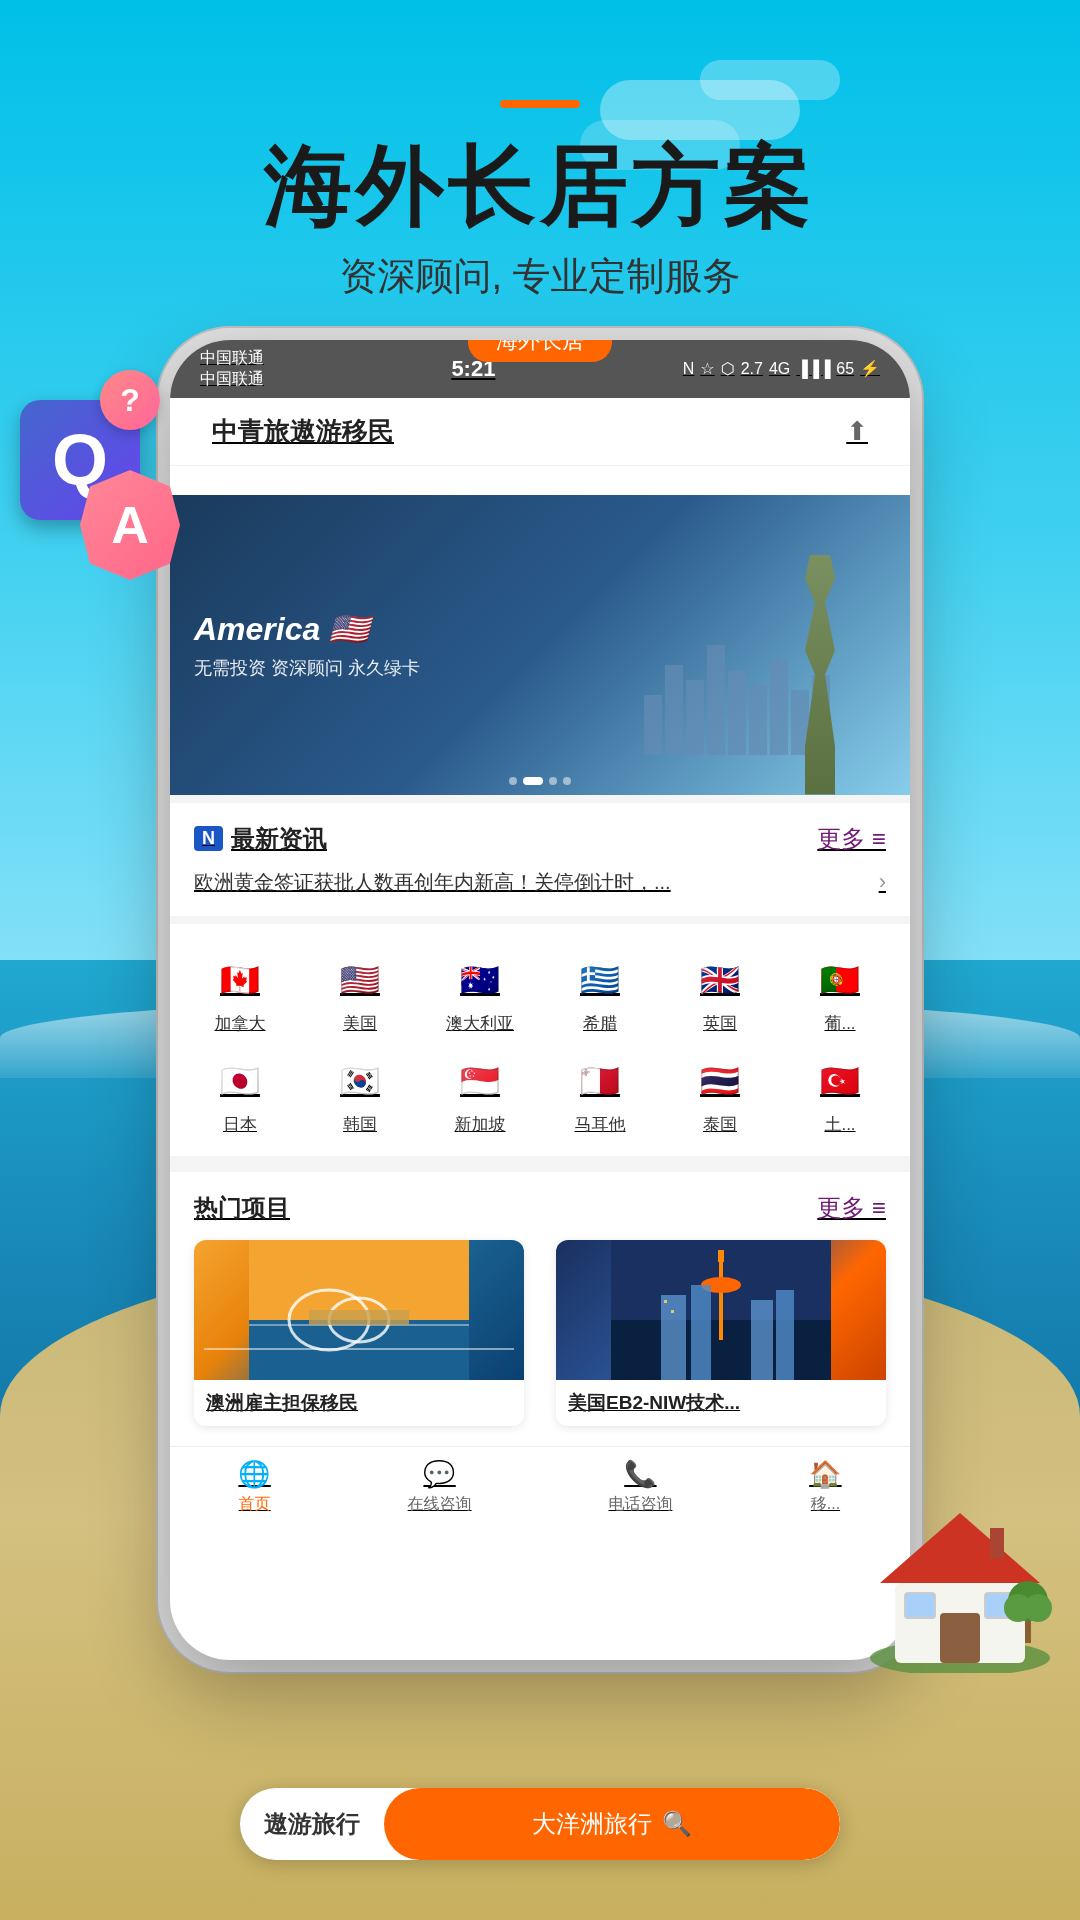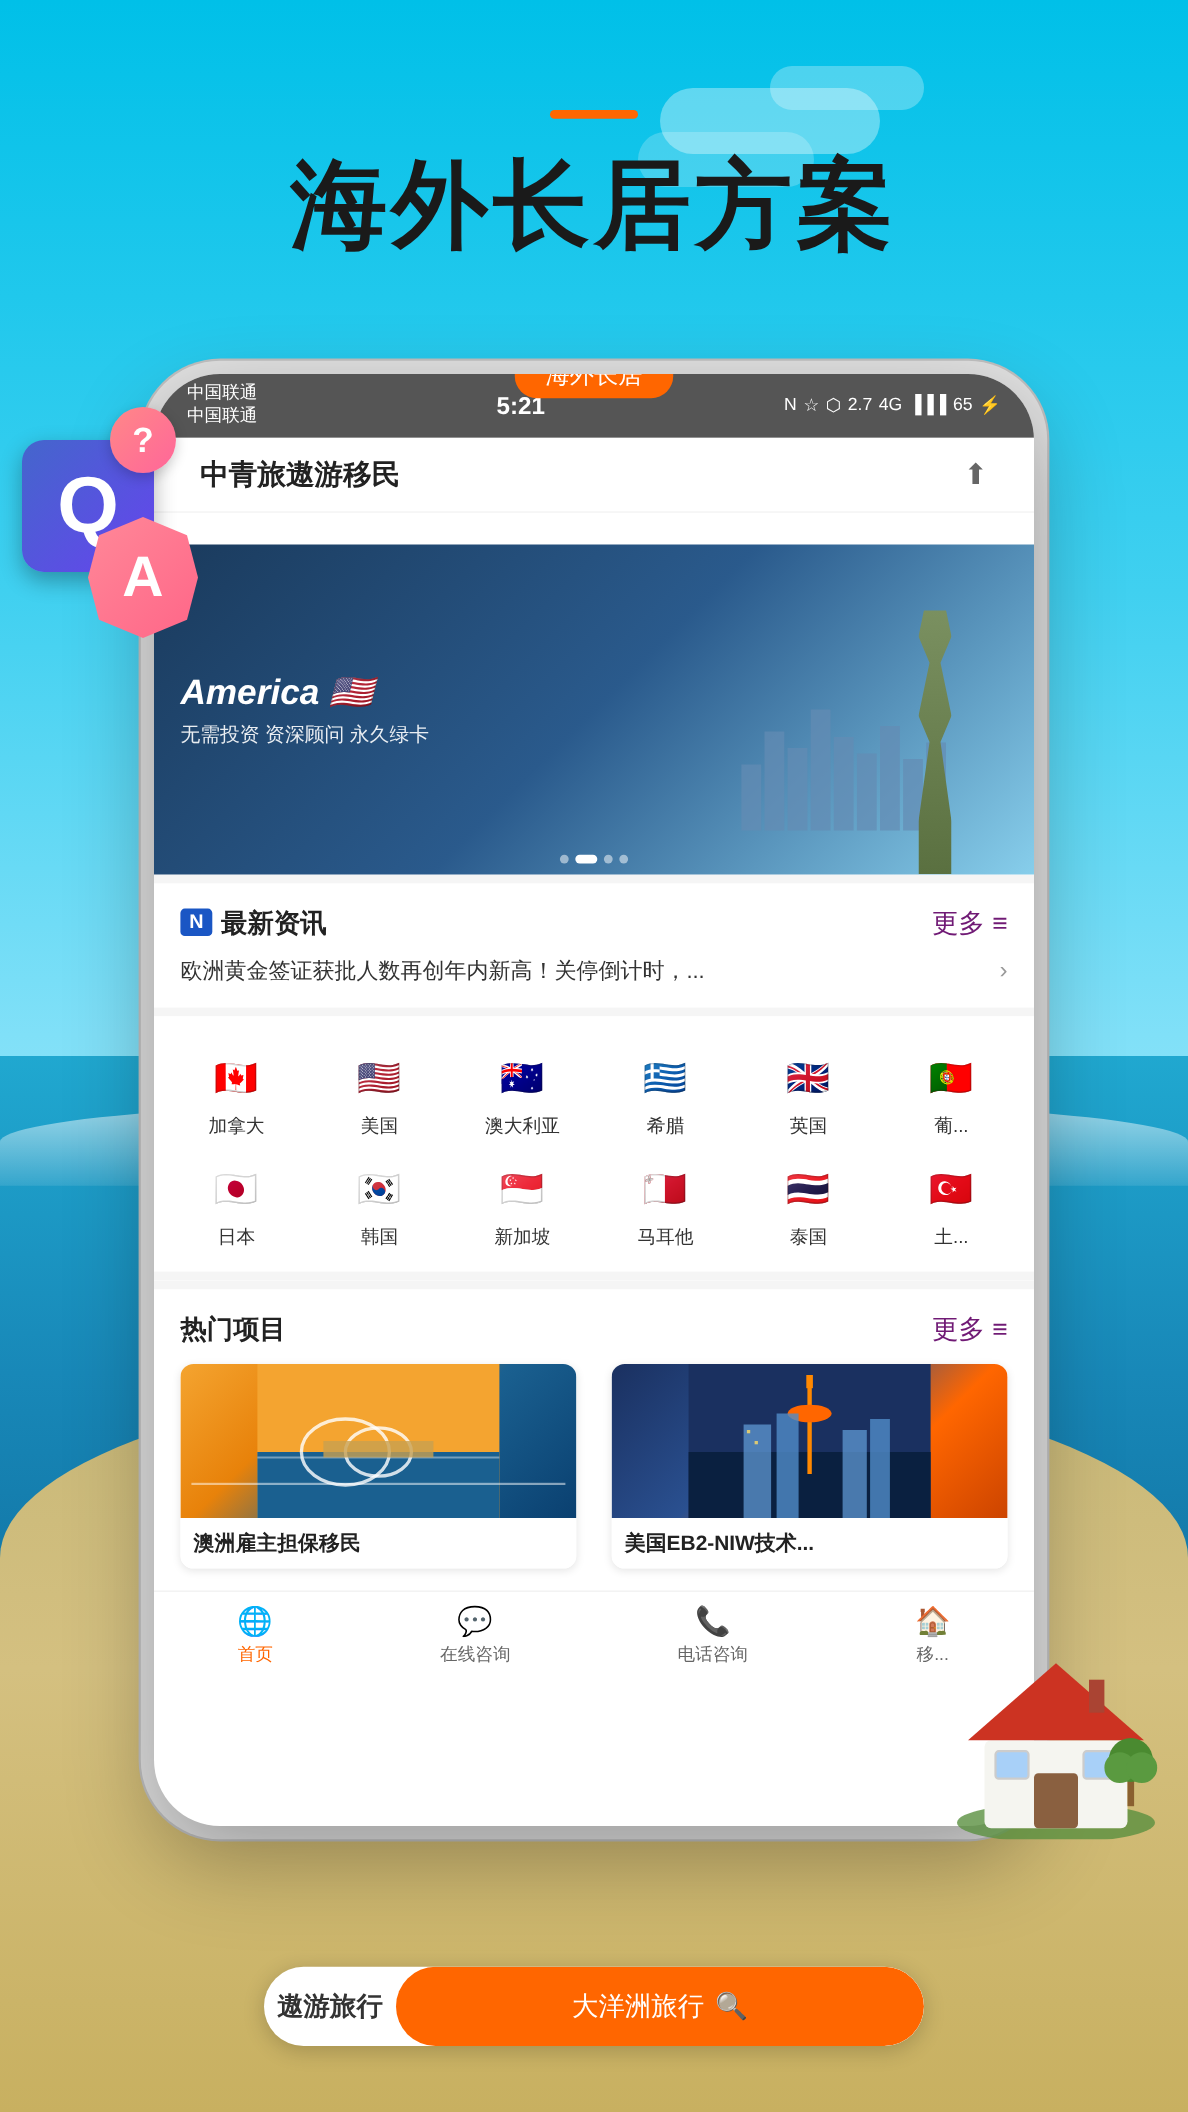--- a/index.html
+++ b/index.html
@@ -76,27 +76,28 @@
       margin-top: 16px;
       font-weight: 400;
     }
 
     
     .phone-mockup {
       position: absolute;
       top: 340px;
       left: 50%;
       transform: translateX(-50%);
-      width: 800px;
+      width: 740px;
       height: 1320px;
       background: #fff;
       border-radius: 60px;
       box-shadow: 0 30px 80px rgba(0,0,0,0.3), 0 0 0 12px #e0e0e0, 0 0 0 14px #c0c0c0;
       overflow: hidden;
       z-index: 20;
+      text-decoration: underline;
     }
 
     
     .status-bar {
       background: #555;
       color: #fff;
       font-size: 18px;
       padding: 8px 30px;
       display: flex;
       justify-content: space-between;
@@ -371,21 +372,21 @@
       background: #fff;
       border-radius: 50px;
       display: flex;
       align-items: center;
       overflow: hidden;
       box-shadow: 0 4px 20px rgba(0,0,0,0.2);
       width: 600px;
       height: 72px;
     }
     .bar-brand {
-      padding: 0 12px;
+      padding: 0 24px;
       font-size: 24px;
       color: #333;
       font-weight: 600;
       white-space: nowrap;
     }
     .bar-search {
       background: #ff6600;
       color: #fff;
       display: flex;
       align-items: center;
@@ -438,20 +439,21 @@
   <div class="bg-ocean"></div>
   <div class="bg-wave"></div>
   <div class="bg-sand"></div>
 </div>
 
 <div class="header-area">
   <div style="display:flex;justify-content:center;margin-bottom:10px;">
     <div class="header-line"></div>
   </div>
   <div class="header-title">海外长居方案</div>
+  <div class="header-subtitle">资深顾问, 专业定制服务</div>
 </div>
 
 <div class="qa-bubbles">
   <div class="bubble-q">
     <span>Q</span>
     <div class="bubble-question">
       <span>?</span>
     </div>
   </div>
   <div class="bubble-a">

